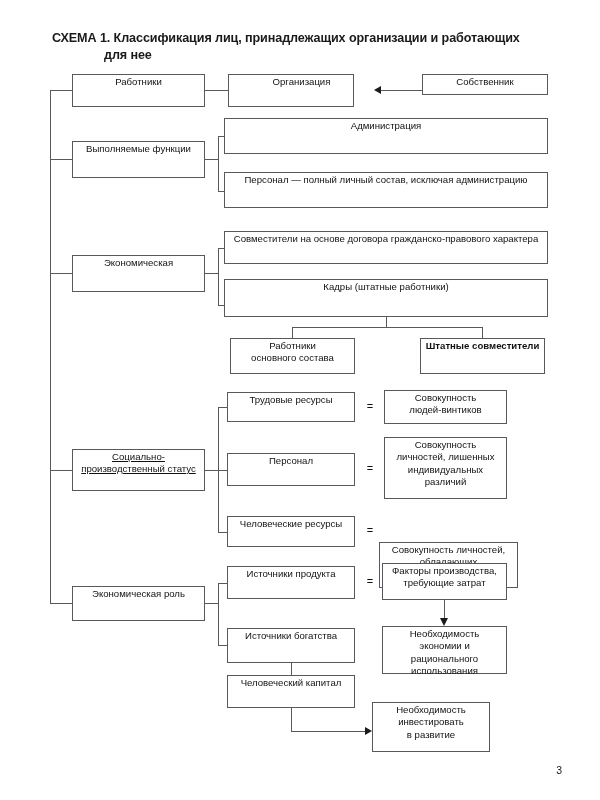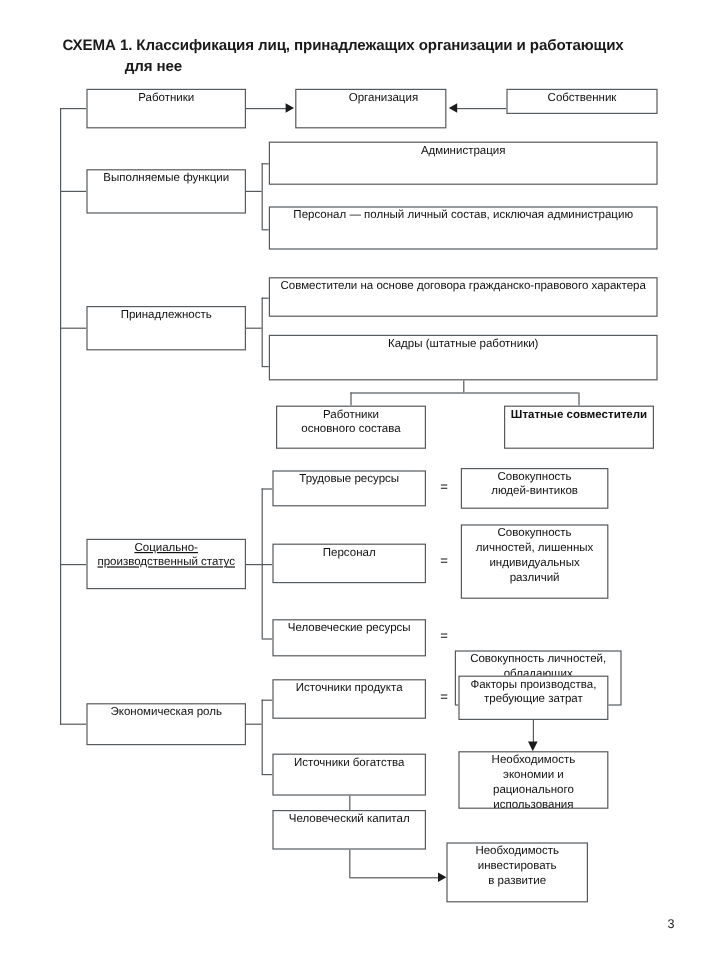--- a/index.html
+++ b/index.html
@@ -118,21 +118,21 @@
   <div class="hline" style="left:50px; top:470px; width:22px;"></div>
   <div class="hline" style="left:50px; top:603px; width:22px;"></div>
 
   <div class="box" style="left:72px; top:74px; width:133px; height:33px;">
     <span>Работники</span>
   </div>
 
   <div class="hline" style="left:205px; top:90px; width:35px;"></div>
   <div class="arrow-r" style="left:238px; top:86px;"></div>
 
-  <div class="box" style="left:246px; top:74px; width:126px; height:33px;padding-left:24px;">
+  <div class="box" style="left:228px; top:74px; width:126px; height:33px;padding-left:24px;">
     <span>Организация</span>
   </div>
 
   <div class="hline" style="left:380px; top:90px; width:42px;"></div>
   <div class="arrow-l" style="left:374px; top:86px;"></div>
 
   <div class="box" style="left:422px; top:74px; width:126px; height:21px;">
     <span>Собственник</span>
   </div>
 
@@ -146,21 +146,21 @@
   <div class="hline" style="left:218px; top:191px; width:6px;"></div>
 
   <div class="box" style="left:224px; top:118px; width:324px; height:36px;">
     <span>Администрация</span>
   </div>
   <div class="box" style="left:224px; top:172px; width:324px; height:36px;">
     <span>Персонал — полный личный состав, исключая администрацию</span>
   </div>
 
   <div class="box" style="left:72px; top:255px; width:133px; height:37px;">
-    <span>Принадлежность</span>
+    <span>Экономическая</span>
   </div>
   <div class="hline" style="left:205px; top:273px; width:13px;"></div>
   <div class="vline" style="left:218px; top:248px; height:57px;"></div>
   <div class="hline" style="left:218px; top:248px; width:6px;"></div>
   <div class="hline" style="left:218px; top:305px; width:6px;"></div>
 
   <div class="box" style="left:224px; top:231px; width:324px; height:33px;">
     <span>Совместители на основе договора гражданско-правового характера</span>
   </div>
   <div class="box" style="left:224px; top:279px; width:324px; height:38px;">

